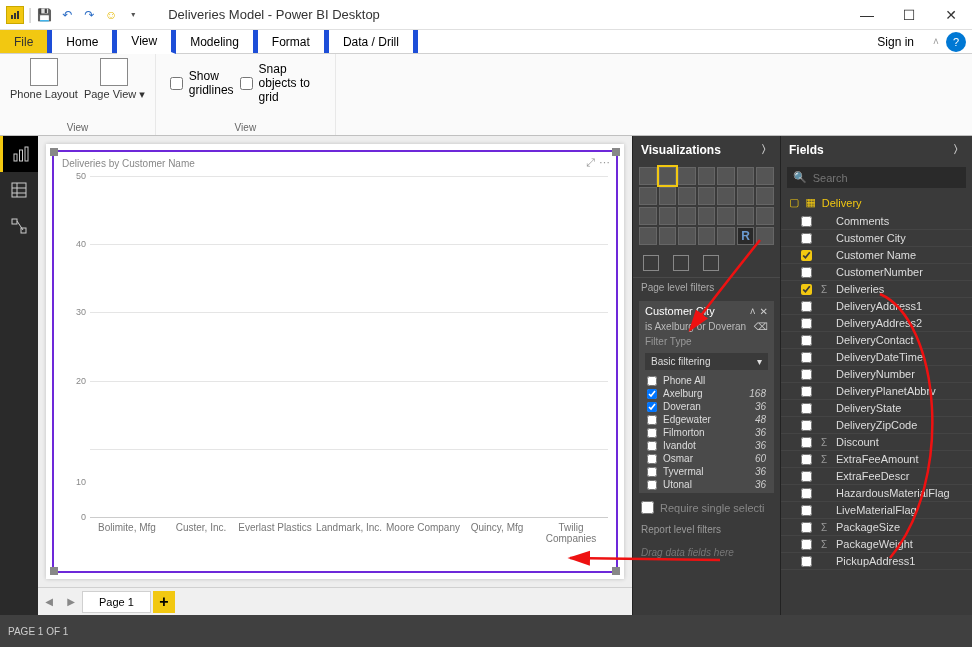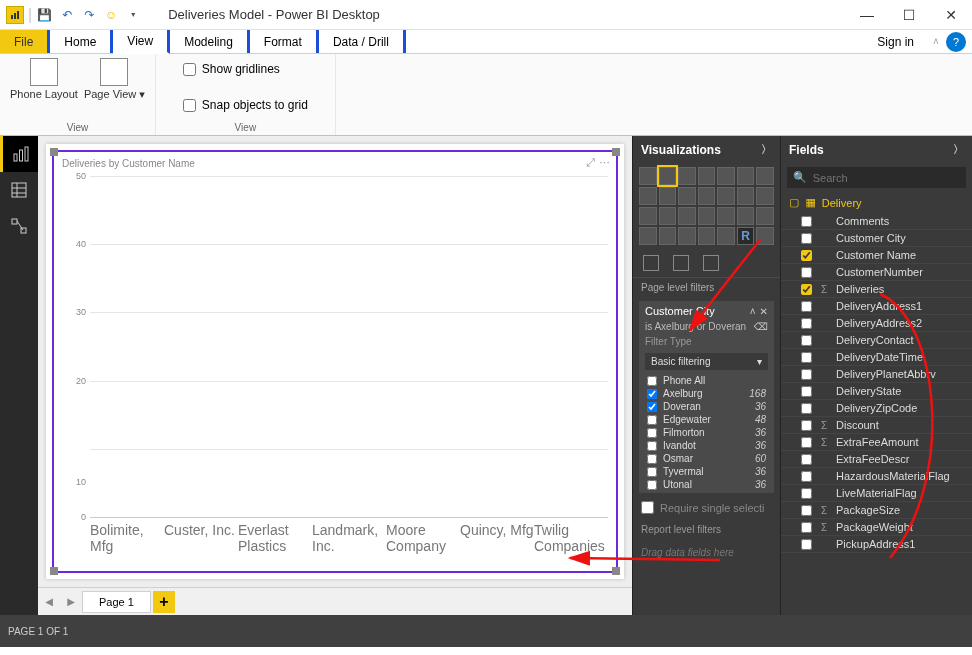--- a/index.html
+++ b/index.html
@@ -6,33 +6,33 @@
 body { width: 972px; height: 655px; background: #fff; overflow: hidden; position: relative; }
 .titlebar { display: flex; align-items: center; height: 30px; background: #fff; border-bottom: 1px solid #e0e0e0; }
 .titlebar .qat { display: flex; align-items: center; gap: 4px; padding: 0 6px; }
 .titlebar .qat .ico { width: 18px; height: 18px; display: flex; align-items: center; justify-content: center; font-size: 12px; color: #555; }
 .titlebar .logo { width: 18px; height: 18px; background: #f2c811; border: 1px solid #c9a800; display: flex; align-items: center; justify-content: center; }
 .titlebar .vistools { background: #d0c5f0; height: 100%; padding: 0 22px; display: flex; align-items: center; font-size: 12px; margin-left: 130px; }
 .titlebar .title { flex: 1; padding-left: 20px; font-size: 13px; color: #333; }
 .titlebar .winctl { display: flex; }
 .titlebar .winctl div { width: 42px; height: 30px; display: flex; align-items: center; justify-content: center; font-size: 14px; color: #333; }
 .menubar { display: flex; height: 24px; border-bottom: 1px solid #d0d0d0; align-items: stretch; }
-.menubar .tab { padding: 0 14px; font-size: 12px; display: flex; align-items: center; border-right: 3px solid #1d4ed8; }
+.menubar .tab { padding: 0 14px; font-size: 12px; display: flex; align-items: center; border-right: 5px solid #1d4ed8; }
 .menubar .tab.file { background: #f2c811; color: #333; font-weight: 500; }
 .menubar .tab.active { background: #fff; border-bottom: 2px solid #fff; margin-bottom: -1px; }
 .menubar .signin { margin-left: auto; padding: 0 12px; font-size: 12px; display: flex; align-items: center; }
 .menubar .chev { width: 20px; display: flex; align-items: center; justify-content: center; color: #999; font-size: 10px; }
 .menubar .help { width: 20px; height: 20px; border-radius: 50%; background: #0078d4; color: #fff; display: flex; align-items: center; justify-content: center; font-size: 11px; margin-right: 6px; margin-top: 2px; }
 .ribbon { display: flex; height: 82px; border-bottom: 1px solid #c0c0c0; background: #fafafa; }
 .ribbon .group { display: flex; flex-direction: column; align-items: center; justify-content: space-between; padding: 4px 10px 2px; border-right: 1px solid #e8e8e8; }
 .ribbon .group .top { display: flex; gap: 6px; align-items: flex-start; }
 .ribbon .group .label { font-size: 10px; color: #666; }
 .ribbon .btncol { display: flex; flex-direction: column; align-items: center; font-size: 11px; color: #333; }
 .ribbon .btncol .ico { width: 28px; height: 28px; border: 1px solid #888; margin-bottom: 2px; background: #fff; }
-.ribbon .checks { display: flex; flex-direction: column; gap: 22px; font-size: 12px; padding: 4px 4px 0; }
+.ribbon .checks { display: flex; flex-direction: row; gap: 6px; font-size: 12px; padding: 4px 4px 0; }
 .ribbon .checks label { display: flex; align-items: center; gap: 6px; }
 .main { display: flex; height: 479px; background: #404040; }
 .leftrail { width: 38px; background: #2a2a2a; display: flex; flex-direction: column; }
 .leftrail .railbtn { height: 36px; display: flex; align-items: center; justify-content: center; color: #ccc; }
 .leftrail .railbtn.active { background: #000; border-left: 3px solid #f2c811; }
 .leftrail svg { width: 18px; height: 18px; stroke: #ccc; fill: none; }
 .canvas { flex: 1; background: #eee; display: flex; flex-direction: column; }
 .canvaspage { flex: 1; background: #fff; margin: 8px; position: relative; box-shadow: 0 0 4px rgba(0,0,0,.2); }
 .visual { position: absolute; left: 6px; top: 6px; right: 6px; bottom: 6px; border: 2px solid #6d28d9; }
 .visual .corner { position: absolute; width: 8px; height: 8px; background: #888; }
@@ -41,21 +41,21 @@
 .visual .vishdr { position: absolute; right: 6px; top: 4px; font-size: 11px; color: #999; display: flex; gap: 4px; }
 .chartarea { position: absolute; left: 8px; right: 8px; top: 24px; bottom: 6px; }
 .yaxis { position: absolute; left: 0; top: 0; bottom: 48px; width: 28px; }
 .yaxis .tick { position: absolute; right: 4px; font-size: 9px; color: #888; transform: translateY(-50%); }
 .plot { position: absolute; left: 28px; right: 0; top: 0; bottom: 48px; }
 .plot .grid { position: absolute; left: 0; right: 0; height: 1px; background: #e5e5e5; }
 .plot .bars { position: absolute; left: 0; right: 0; top: 0; bottom: 0; display: flex; align-items: flex-end; }
 .plot .barwrap { flex: 1; display: flex; justify-content: center; }
 .plot .bar { width: 62%; background: #1eb8a8; }
 .xaxis { position: absolute; left: 28px; right: 0; bottom: 0; height: 48px; display: flex; border-top: 1px solid #ccc; }
-.xaxis .xl { flex: 1; font-size: 14px; color: #777; text-align: left; padding-top: 4px; }
+.xaxis .xl { flex: 1; font-size: 10px; color: #777; text-align: center; padding-top: 4px; }
 .pagetabs { height: 28px; background: #f0f0f0; display: flex; align-items: center; border-top: 1px solid #d0d0d0; }
 .pagetabs .navbtn { width: 22px; text-align: center; font-size: 10px; color: #888; }
 .pagetabs .pagetab { padding: 0 16px; font-size: 11px; background: #fff; border: 1px solid #d0d0d0; height: 22px; display: flex; align-items: center; }
 .pagetabs .addpage { width: 22px; height: 22px; background: #f2c811; display: flex; align-items: center; justify-content: center; font-weight: bold; margin-left: 2px; }
 .panes { display: flex; }
 .pane { width: 148px; background: #3a3a3a; color: #ddd; font-size: 11px; border-left: 1px solid #222; display: flex; flex-direction: column; }
 .pane.fields { width: 192px; }
 .pane .phead { display: flex; align-items: center; justify-content: space-between; padding: 6px 8px; font-weight: 600; font-size: 12px; color: #fff; }
 .pane .phead .chev2 { font-size: 11px; color: #ccc; }
 .vizpicker { display: grid; grid-template-columns: repeat(7, 1fr); gap: 2px; padding: 4px 6px; }
@@ -426,20 +426,25 @@
             <span>DeliveryContact</span>
           </div>
           <div class="fld">
             <input type="checkbox" style="">
             <span class="fpre"></span>
             <span>DeliveryDateTime</span>
           </div>
           <div class="fld">
             <input type="checkbox" style="">
             <span class="fpre"></span>
+            <span>DeliveryNumber</span>
+          </div>
+          <div class="fld">
+            <input type="checkbox" style="">
+            <span class="fpre"></span>
             <span>DeliveryPlanetAbbrv</span>
           </div>
           <div class="fld">
             <input type="checkbox" style="">
             <span class="fpre"></span>
             <span>DeliveryState</span>
           </div>
           <div class="fld">
             <input type="checkbox" style="">
             <span class="fpre"></span>

